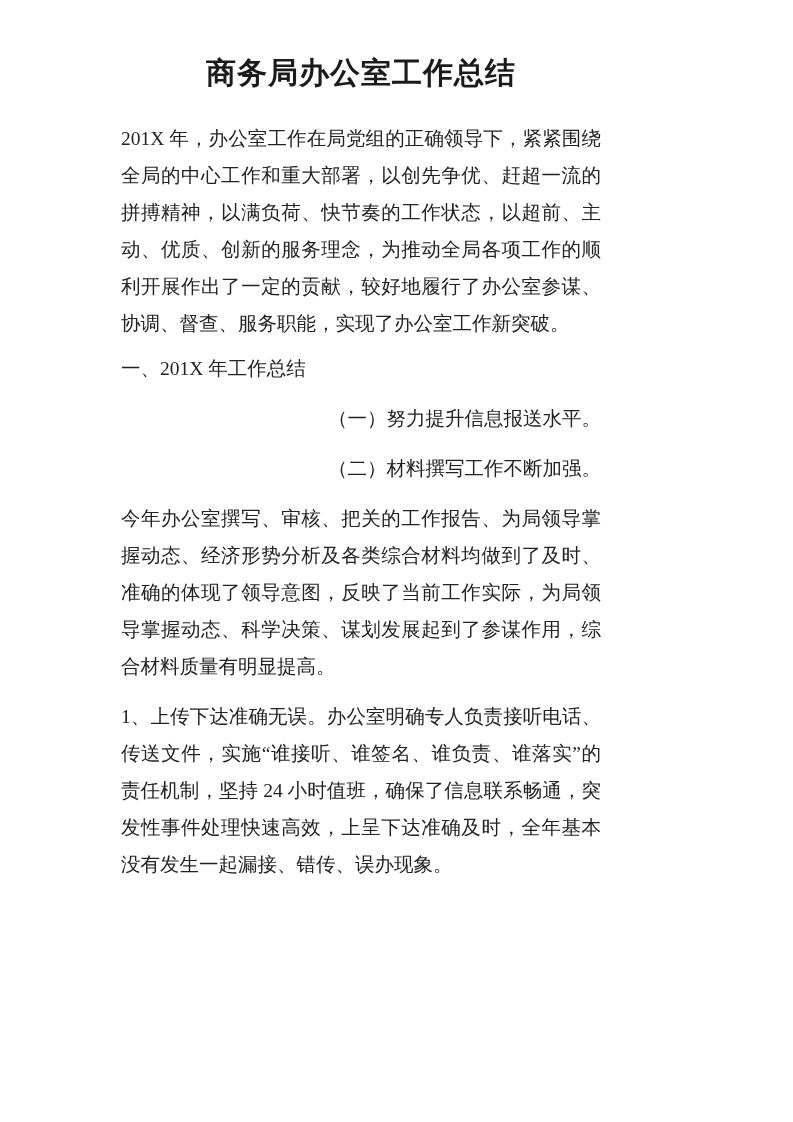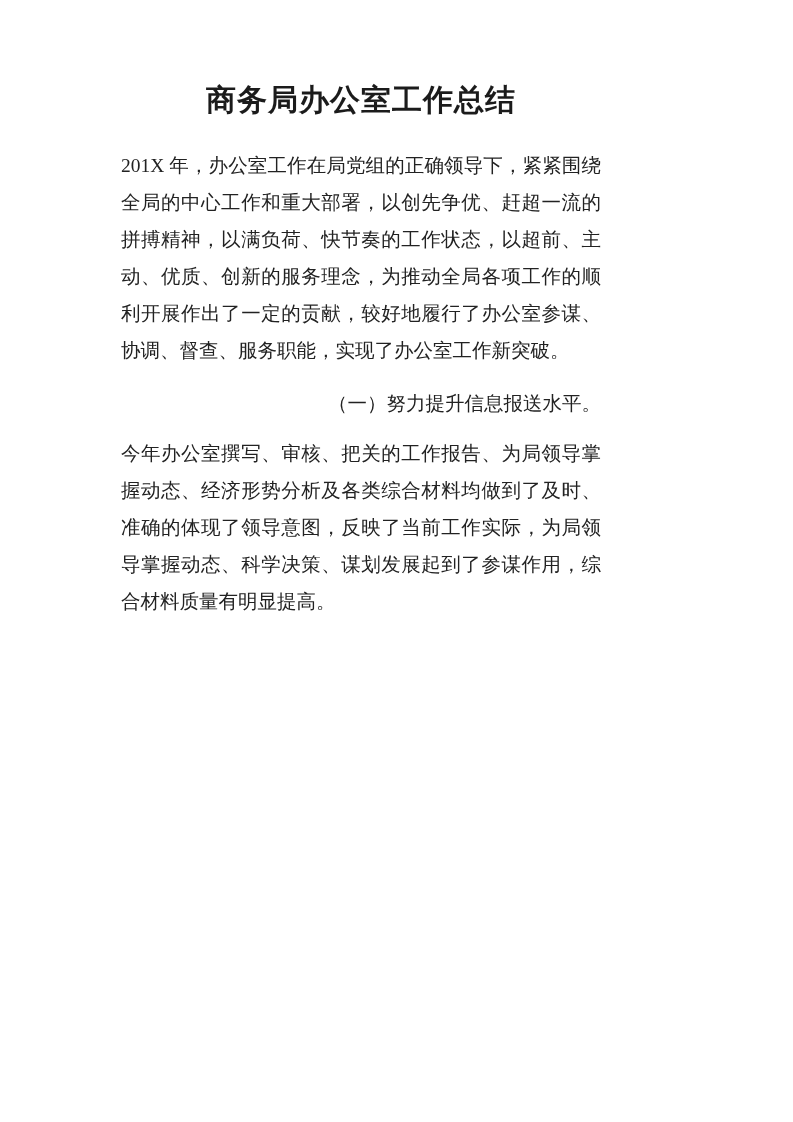--- a/index.html
+++ b/index.html
@@ -11,21 +11,21 @@
     width: 793px;
     height: 1122px;
     overflow: hidden;
     color: #212121;
     font-family: "Liberation Serif", "DejaVu Serif", serif;
   }
   .page {
     box-sizing: border-box;
     width: 721px;
     height: 1122px;
-    padding: 80px 120px 0 121px;
+    padding: 53px 120px 0 121px;
     background: #ffffff;
   }
   .doc-title {
     font-size: 30px;
     font-weight: bold;
     text-align: center;
     line-height: 1.35;
     margin: 0 0 26px 0;
     letter-spacing: 1px;
     color: #1b1b1b;
@@ -33,39 +33,42 @@
   .para {
     font-size: 19.5px;
     line-height: 37px;
     margin: 0 0 13px 0;
     text-align: justify;
     text-justify: inter-character;
     word-break: break-all;
     color: #222222;
   }
   .para.tight {
-    margin-bottom: 16px;
+    margin-bottom: 8px;
   }
   .para.sub {
     text-indent: 2em;
     text-align: right;
   }
   .para.heading {
     text-align: left;
   }
 </style>
 </head>
 <body>
 
 <div class="page">
   <h1 class="doc-title">商务局办公室工作总结</h1>
 
   <p class="para tight">201X 年，办公室工作在局党组的正确领导下，紧紧围绕全局的中心工作和重大部署，以创先争优、赶超一流的拼搏精神，以满负荷、快节奏的工作状态，以超前、主动、优质、创新的服务理念，为推动全局各项工作的顺利开展作出了一定的贡献，较好地履行了办公室参谋、协调、督查、服务职能，实现了办公室工作新突破。</p>
 
+  <p class="para heading">一、201X 年工作总结</p>
 
   <p class="para sub">（一）努力提升信息报送水平。</p>
 
 
+  <p class="para sub">（二）材料撰写工作不断加强。</p>
 
   <p class="para">今年办公室撰写、审核、把关的工作报告、为局领导掌握动态、经济形势分析及各类综合材料均做到了及时、准确的体现了领导意图，反映了当前工作实际，为局领导掌握动态、科学决策、谋划发展起到了参谋作用，综合材料质量有明显提高。</p>
 
 
+  <p class="para">1、上传下达准确无误。办公室明确专人负责接听电话、传送文件，实施“谁接听、谁签名、谁负责、谁落实”的责任机制，坚持 24 小时值班，确保了信息联系畅通，突发性事件处理快速高效，上呈下达准确及时，全年基本没有发生一起漏接、错传、误办现象。</p>
 </div>
 
 </body></html>

